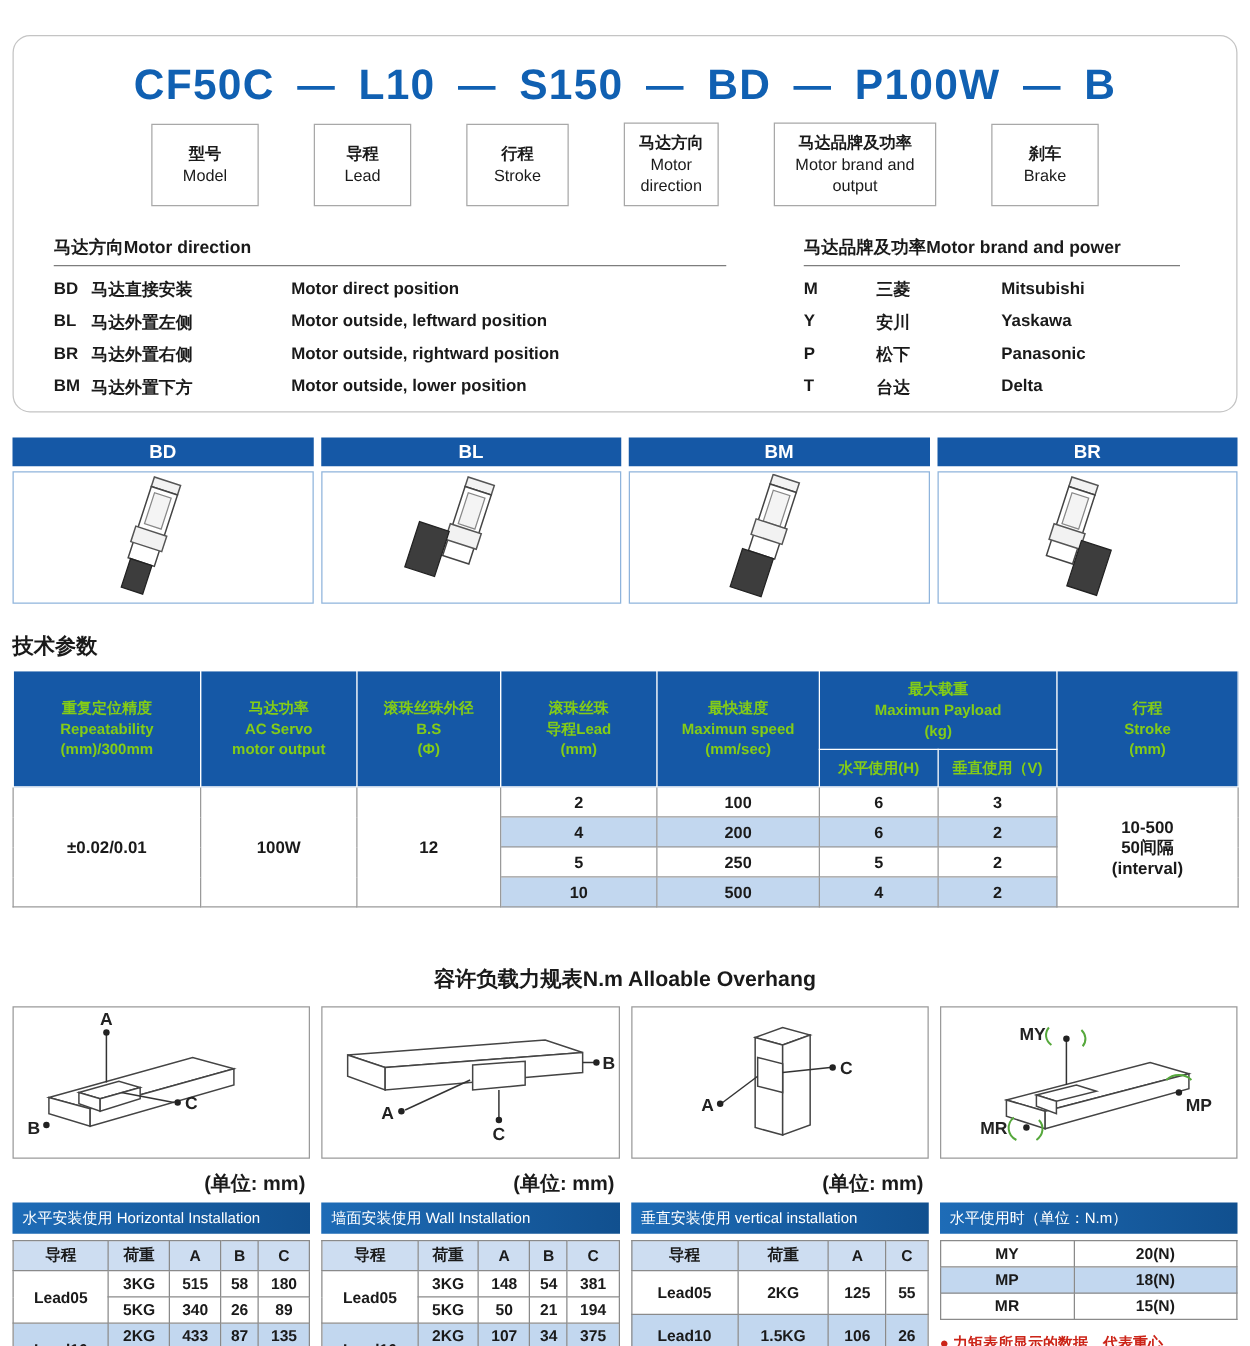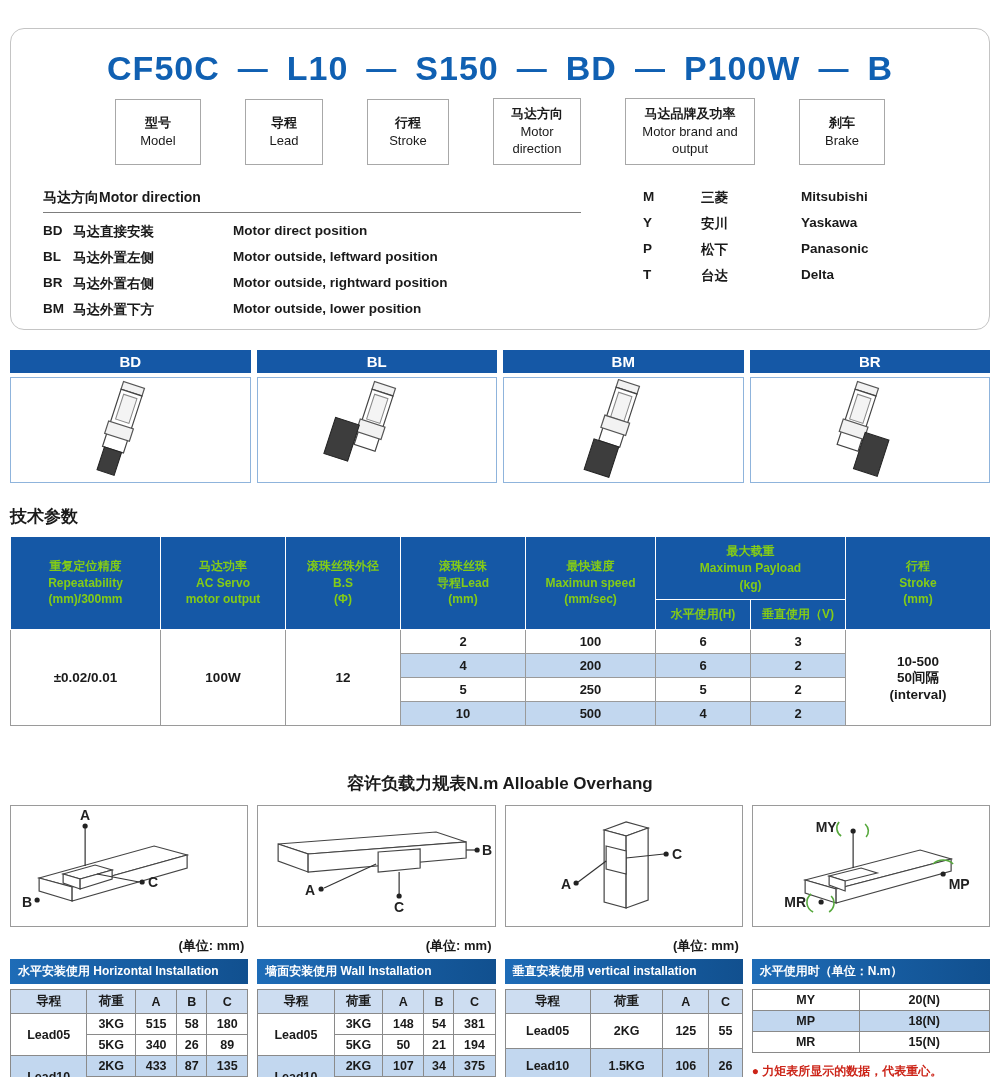--- a/index.html
+++ b/index.html
@@ -19,21 +19,21 @@
     color:#1060b2; font-weight:bold; font-size:34px; letter-spacing:1px;
   }
   .model-row .sep { font-size:30px; }
   .boxes-row { display:flex; justify-content:center; gap:44px; margin-top:10px;align-items:flex-end; }
   .label-box {
     border:1px solid #a8a8a8; background:#fff; min-height:66px;
     display:flex; flex-direction:column; justify-content:center; align-items:center;
     text-align:center; font-size:13px; line-height:1.35; padding:6px 5px;
   }
   .label-box .zh { font-weight:bold; }
-  .w1{width:86px}.w2{width:78px}.w3{width:82px}.w4{width:88px}.w5{width:130px}.w6{width:86px}
+  .w1{width:86px}.w2{width:78px}.w3{width:82px}.w4{width:76px}.w5{width:130px}.w6{width:86px}
   .lists-row { display:flex; margin-top:24px; padding:0 2px; }
   .list-col-left { width:560px; }
   .list-col-right { flex:1; padding-left:40px; }
   .list-heading {
     font-size:14px; font-weight:bold; border-bottom:1px solid #7d7d7d;
     padding-bottom:5px; margin-bottom:10px; width:96%;
   }
   .list-item { display:flex; font-size:13.5px; font-weight:bold; margin-bottom:8px; }
   .list-item .code { width:30px; }
   .list-col-left .zh { width:160px; }
@@ -62,23 +62,23 @@
     font-size:13px; font-weight:bold; padding:4px 2px; background:#fff;
   }
   .tech tr.stripe td { background:#c2d7ef; }
   .tech td.merged { background:#fff; font-size:13.5px; }
   .c-rep{width:150px}.c-mot{width:125px}.c-bs{width:115px}.c-lead{width:125px}
   .c-spd{width:130px}.c-h{width:95px}.c-v{width:95px}.c-str{width:145px}
   
   .oh-heading { margin:46px 10px 10px; font-size:17px; font-weight:bold;text-align:center; }
   .oh-grid { display:grid; grid-template-columns:repeat(4,1fr); gap:9px; margin:0 10px; }
   .oh-panel { border:1px solid #9a9a9a; height:122px; background:#fff; }
-  .unit-row div { text-align:right; font-size:13px; font-weight:bold; padding:10px 4px 4px; }
+  .unit-row div { text-align:right; font-size:16px; font-weight:bold; padding:10px 4px 4px; }
   .mini-head {
-    background:linear-gradient(90deg,#1e6cb7,#11508f); color:#fff; font-weight:bold;
+    background:linear-gradient(90deg,#1e6cb7,#11508f); color:#fff; font-weight:normal;
     font-size:12px; padding:4px 8px; white-space:nowrap; overflow:hidden;
   }
   .mini-table { width:100%; margin-top:5px; }
   .mini-table th, .mini-table td {
     border:1px solid #8a8a8a; text-align:center; font-size:12.5px; font-weight:bold; padding:3px 2px;
   }
   .mini-table th { background:#cdddf1; }
   .mini-table tr.stripe td { background:#c2d7ef; }
   .mini-table td { background:#fff; }
   .tall td { padding:10px 2px; }
@@ -153,20 +153,21 @@
         <span class="zh">马达外置右侧</span>
         <span class="en">Motor outside, rightward position</span>
       </div>
       <div class="list-item">
         <span class="code">BM</span>
         <span class="zh">马达外置下方</span>
         <span class="en">Motor outside, lower position</span>
       </div>
     </div>
     <div class="list-col-right">
+      <div class="list-heading">马达品牌及功率Motor brand and power</div>
       <div class="list-item">
         <span class="code">M</span>
         <span class="zh">三菱</span>
         <span class="en">Mitsubishi</span>
       </div>
       <div class="list-item">
         <span class="code">Y</span>
         <span class="zh">安川</span>
         <span class="en">Yaskawa</span>
       </div>

